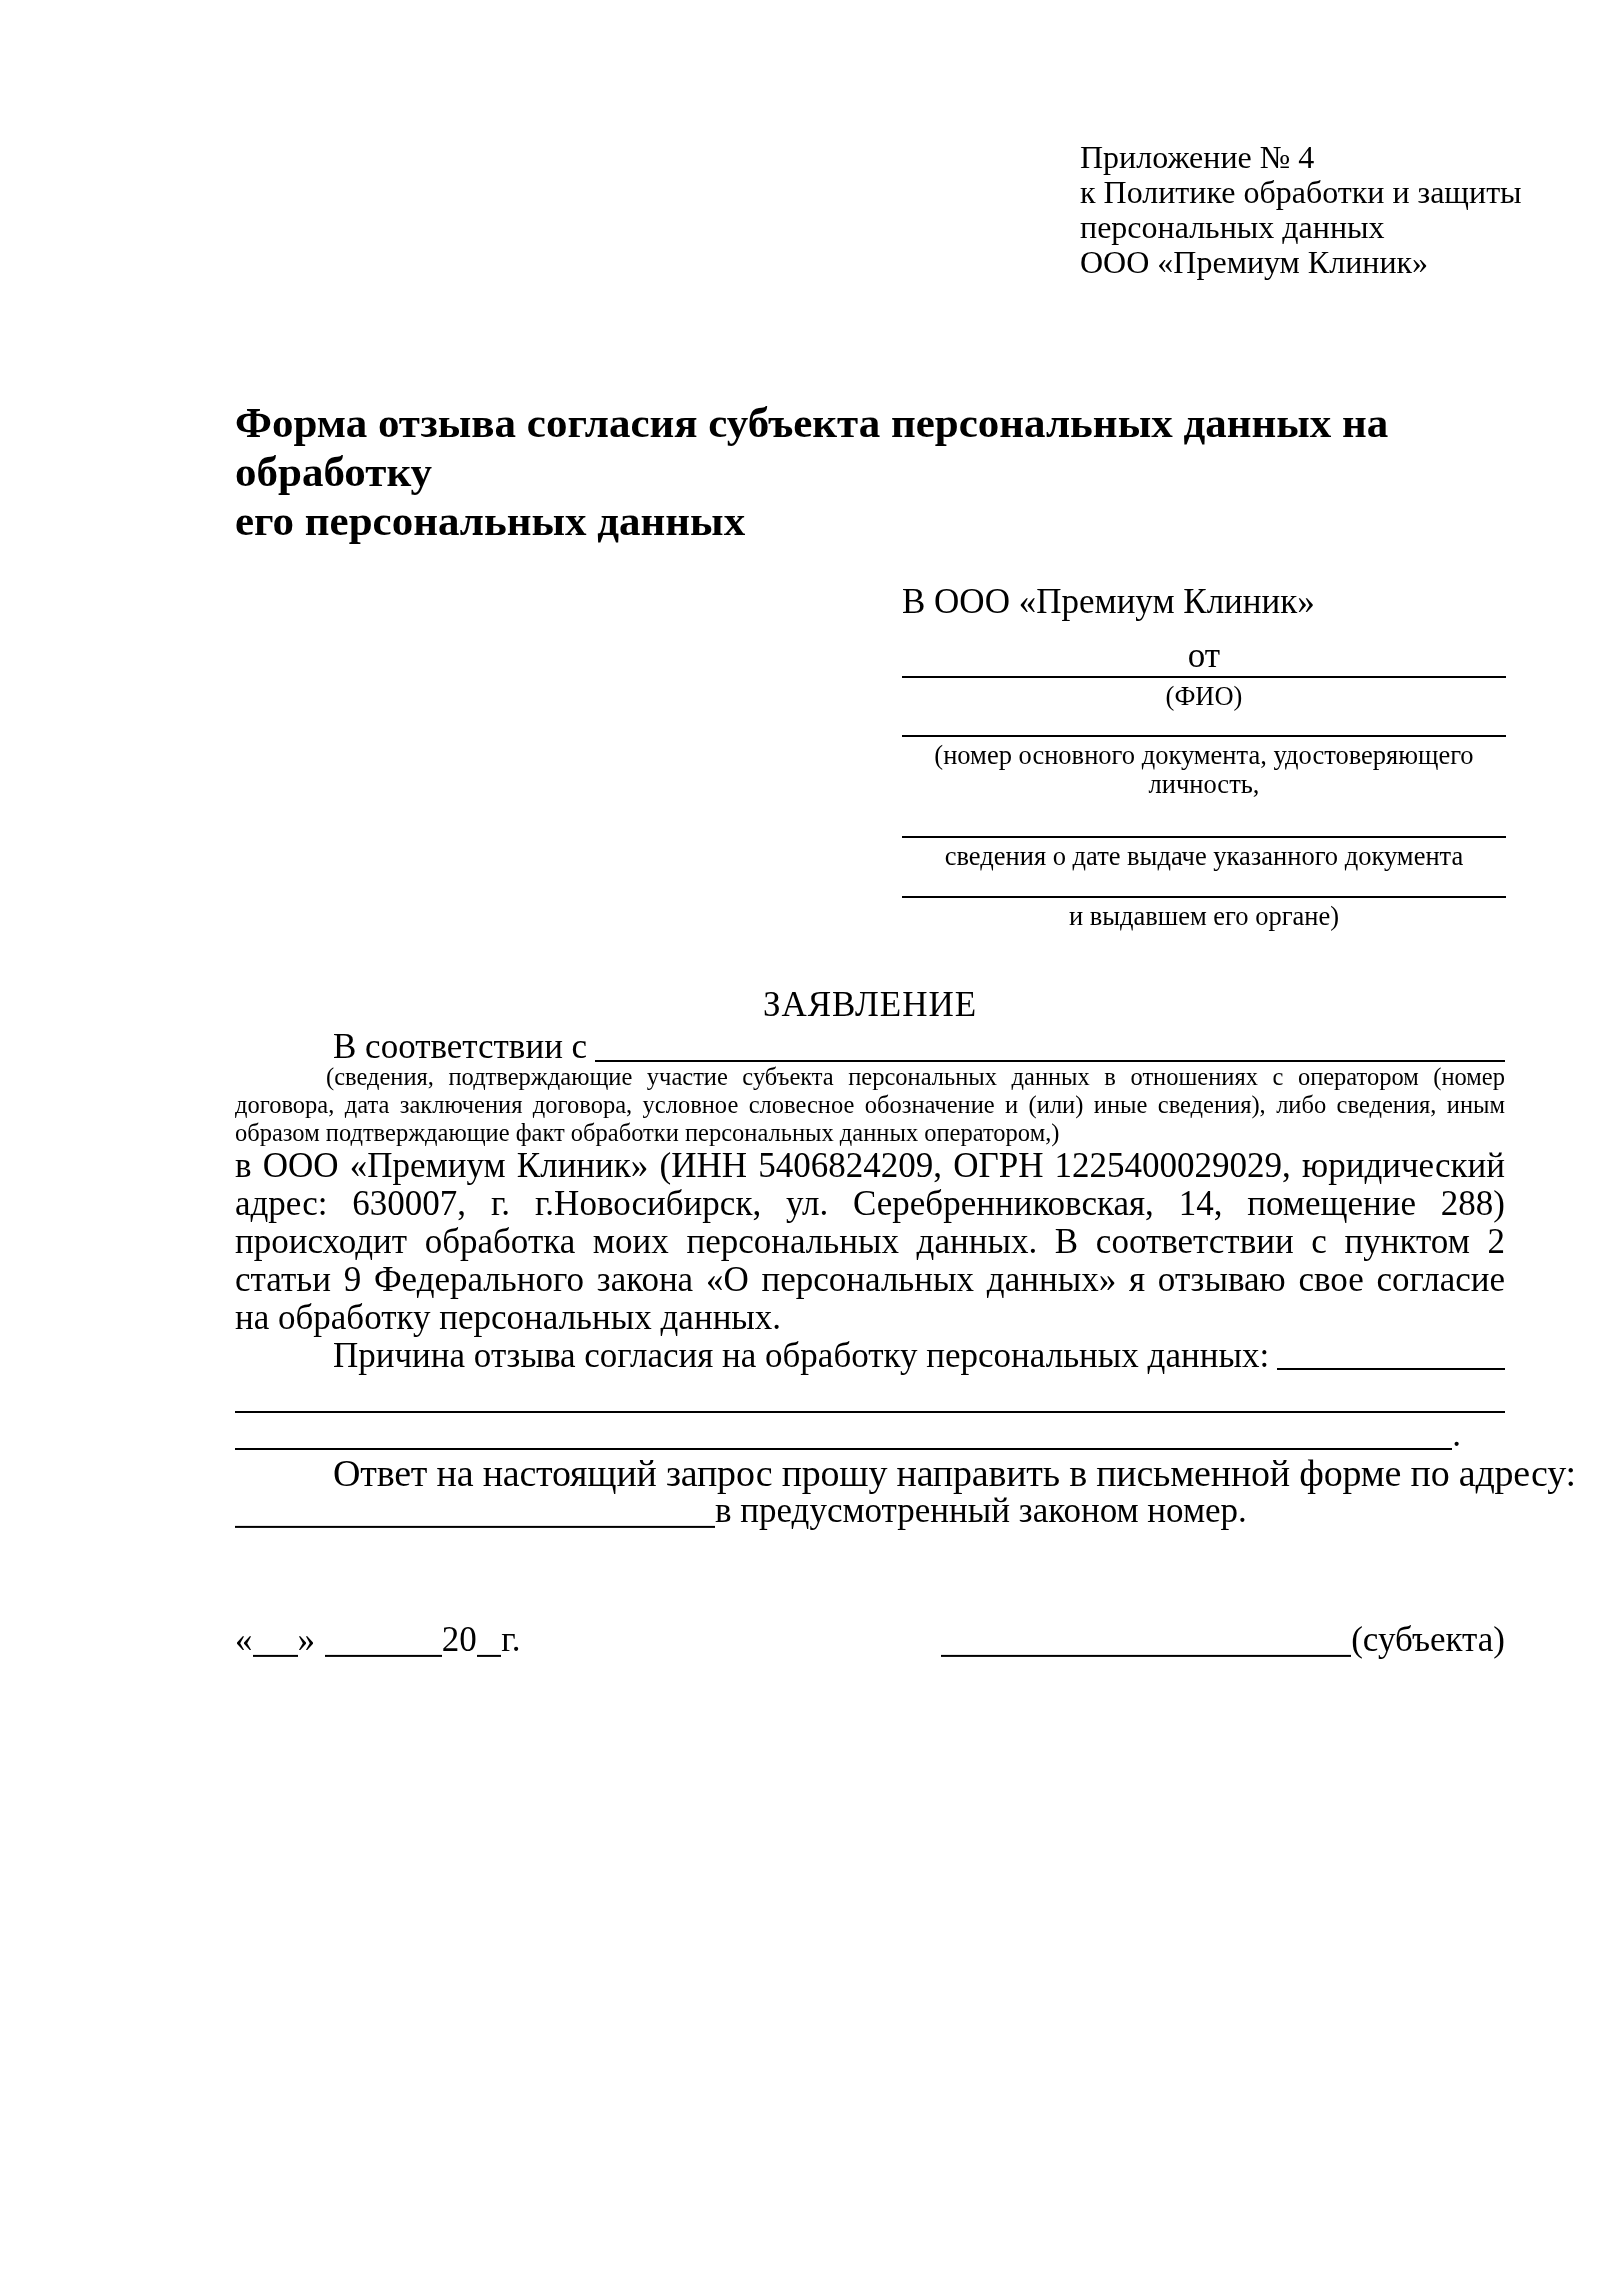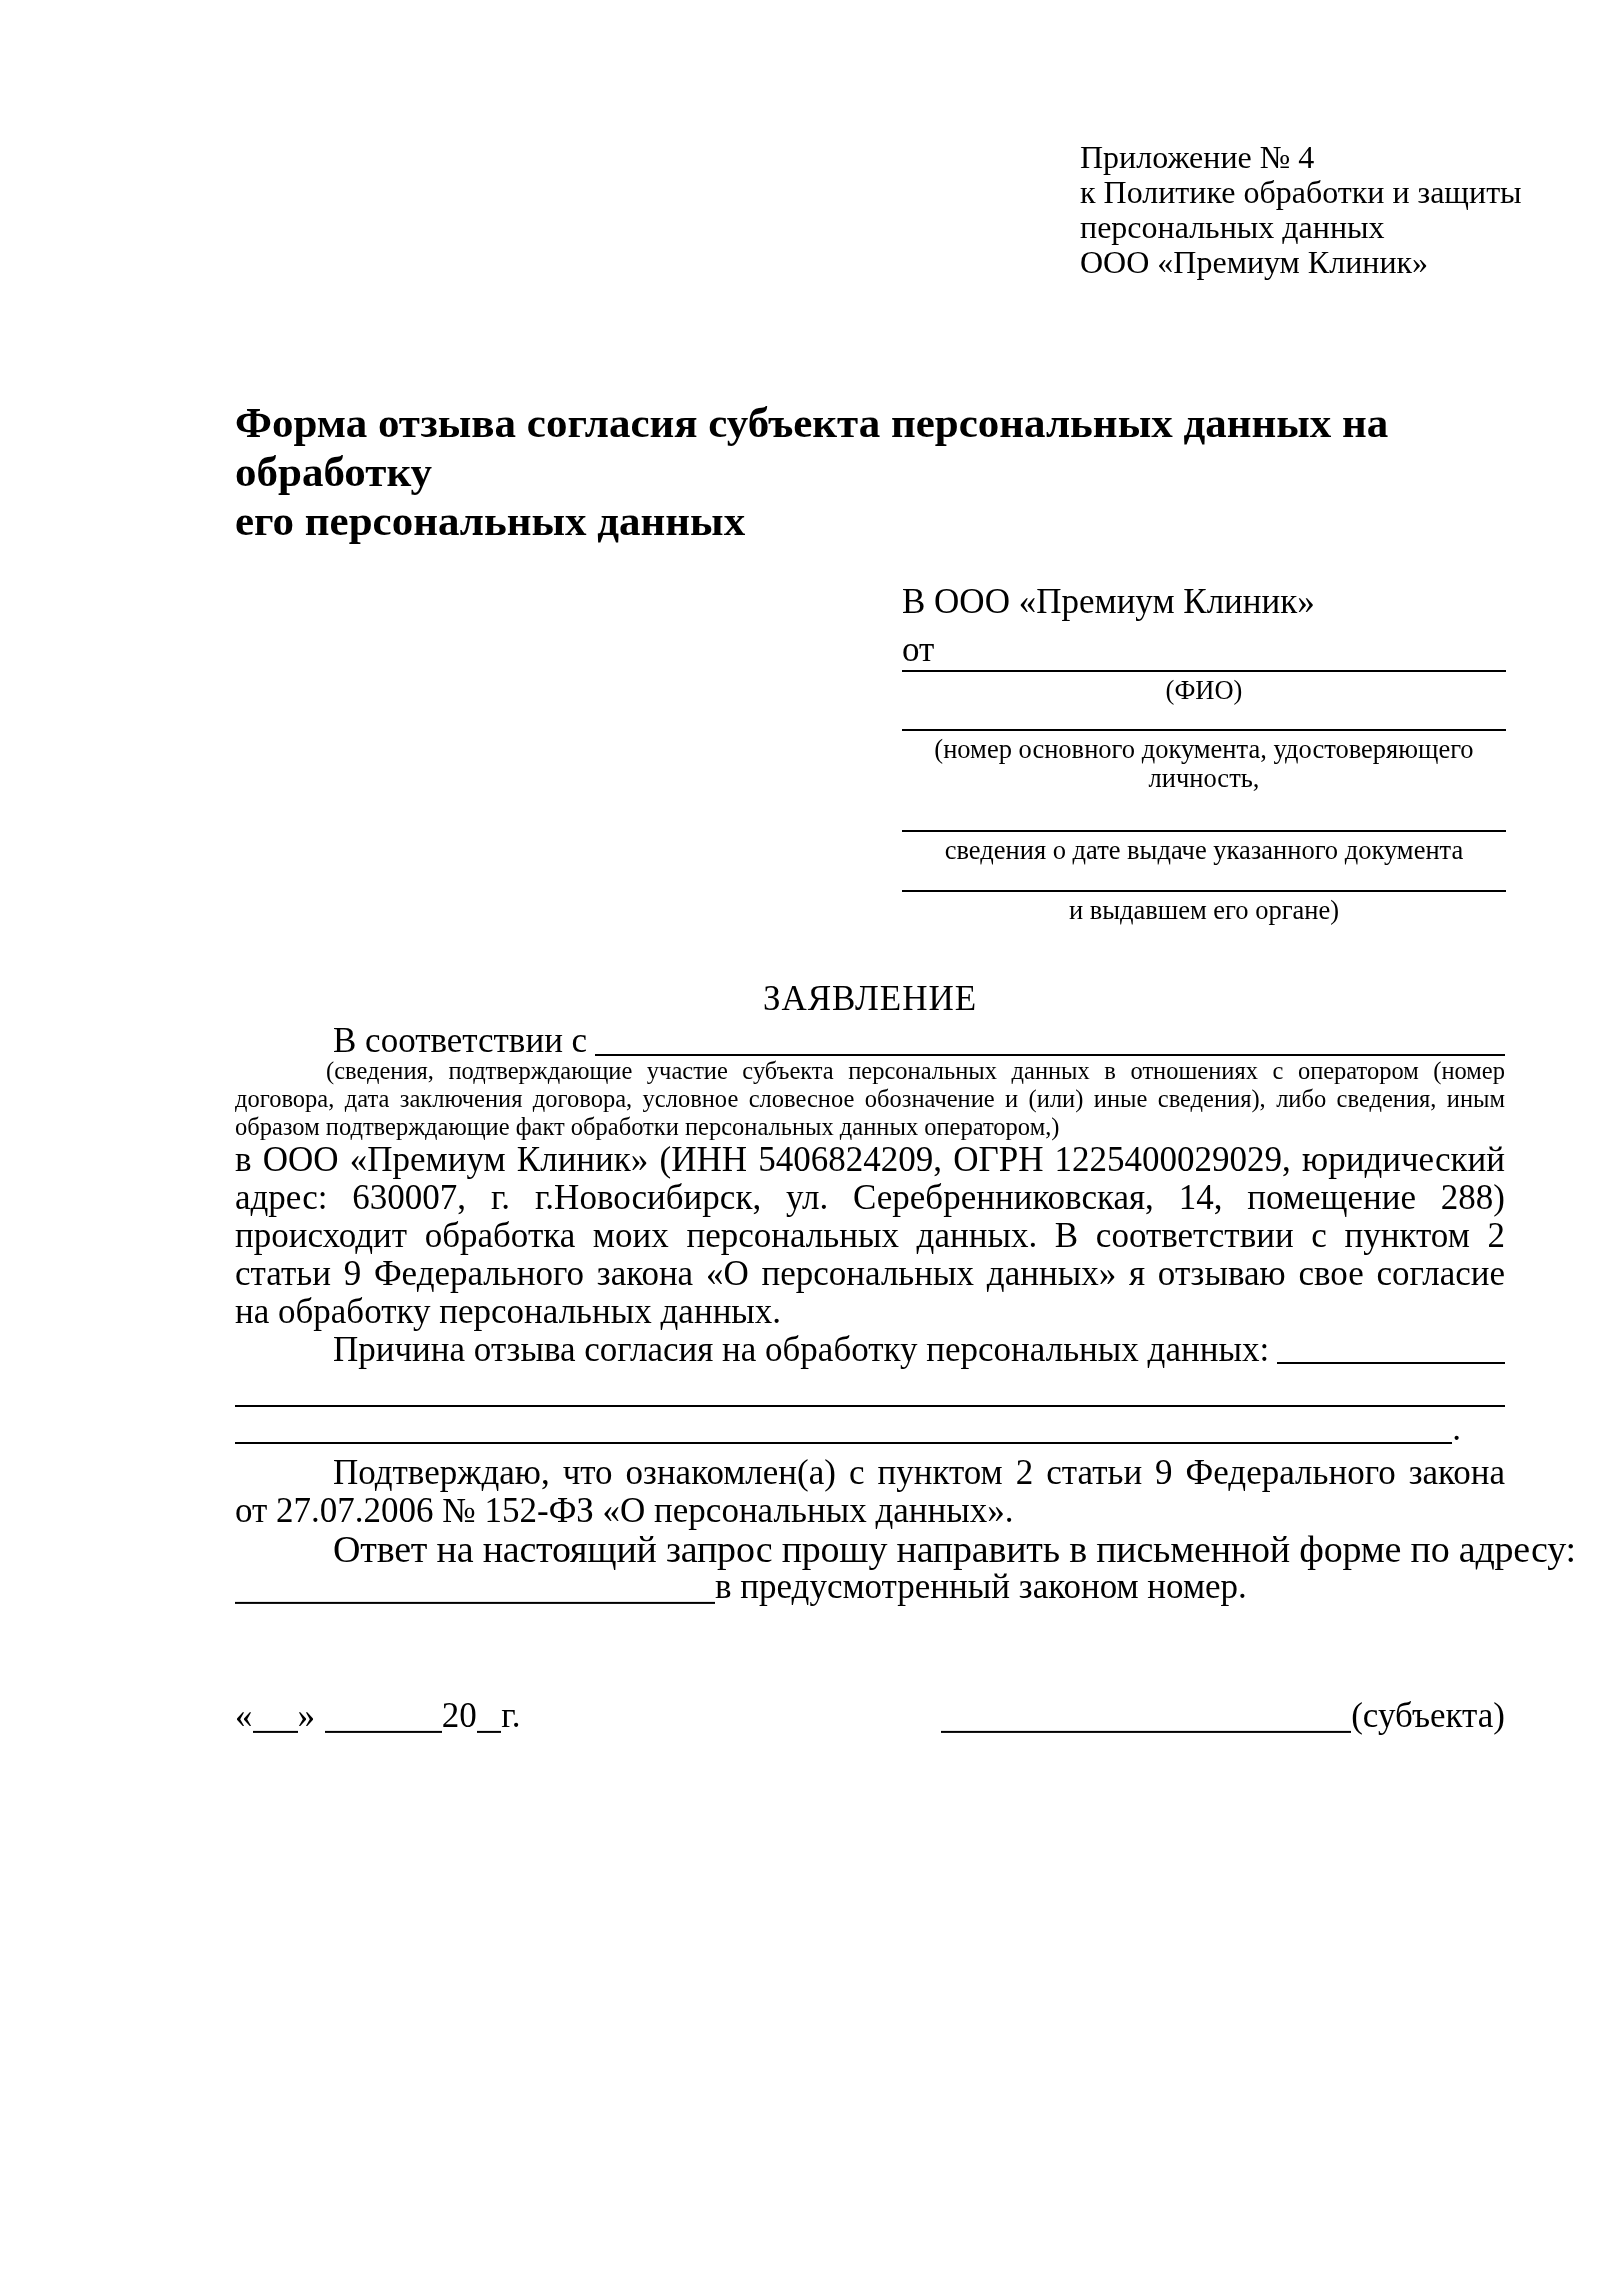--- a/index.html
+++ b/index.html
@@ -33,21 +33,21 @@
     line-height:49px;
   }
   
   .addr{
     margin-top:37px;
     margin-left:667px;
     width:604px;
     font-size:35px;
     line-height:39px;
   }
-  .addr-from{margin-top:9px;}
+  .addr-from{margin-top:15px;text-align:center;}
   .rule{height:0;border-bottom:2.9px solid #000;}
   .addr .rule1{margin-top:1px;}
   .addr .rule2{margin-top:24.5px;}
   .addr .rule3{margin-top:37px;}
   .addr .rule4{margin-top:24.5px;}
   .addr-caption{
     text-align:center;
     font-size:26.5px;
     line-height:29px;
     margin-top:3.9px;
@@ -189,21 +189,20 @@
     <span class="lbl">Причина отзыва согласия на обработку персональных данных:</span>
     <span class="fill-line"></span>
   </div>
 
   <div class="rule full-ruleA"></div>
   <div class="cont-line">
     <span class="fill-line"></span>
     <span>.</span>
   </div>
 
-  <div class="confirm-par">Подтверждаю, что ознакомлен(а) с пунктом 2 статьи 9 Федерального закона от 27.07.2006 № 152-ФЗ «О персональных данных».</div>
 
   <div class="reply-line1">Ответ на настоящий запрос прошу направить в письменной форме по адресу:</div>
   <div class="reply-line2">
     <span class="blank blank-reply"></span><span>в предусмотренный законом номер.</span>
   </div>
 
   <div class="footer-row">
     <div class="date-group">
       <span>«</span><span class="blank blank-day"></span><span>»</span><span class="blank blank-month"></span><span>20</span><span class="blank blank-year"></span><span>г.</span>
     </div>

